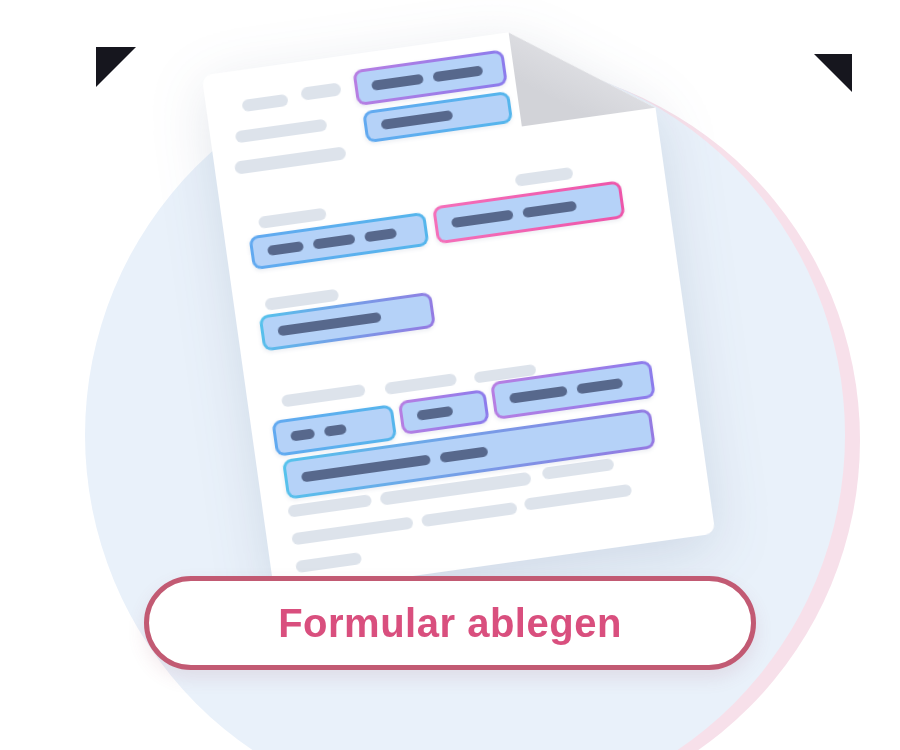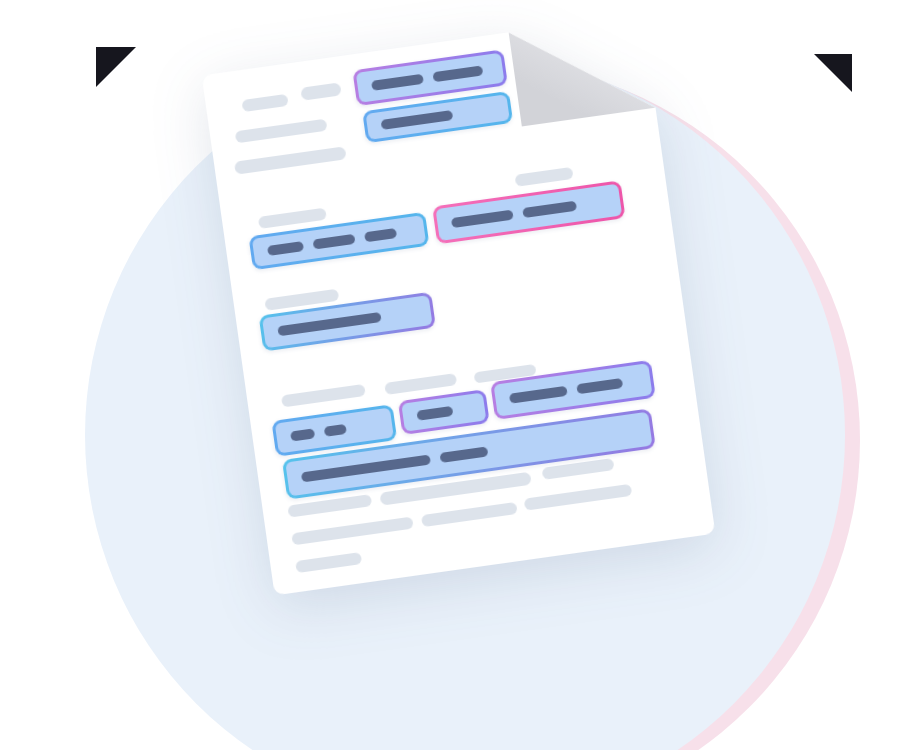--- a/index.html
+++ b/index.html
@@ -137,14 +137,15 @@
       <div class="field g-cyanpurple" style="left:26px;top:392px;width:372px;height:40px">
         <div class="field-inner">
           <span class="dash" style="width:130px"></span>
           <span class="dash" style="width:48px"></span>
         </div>
       </div>
 
     </div>
   </div>
 
+  <button class="cta">Formular ablegen</button>
 
 </div>
 
 </body></html>

